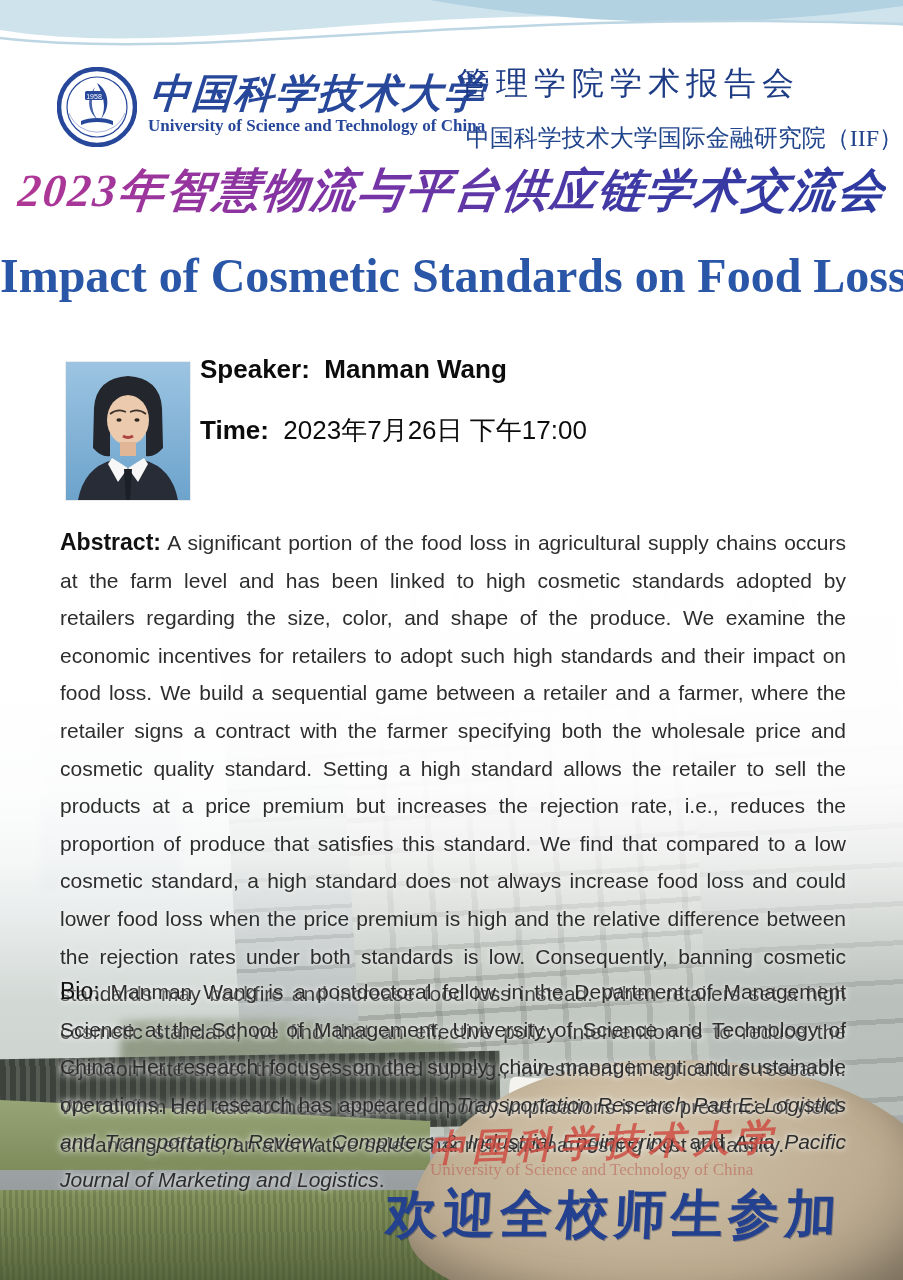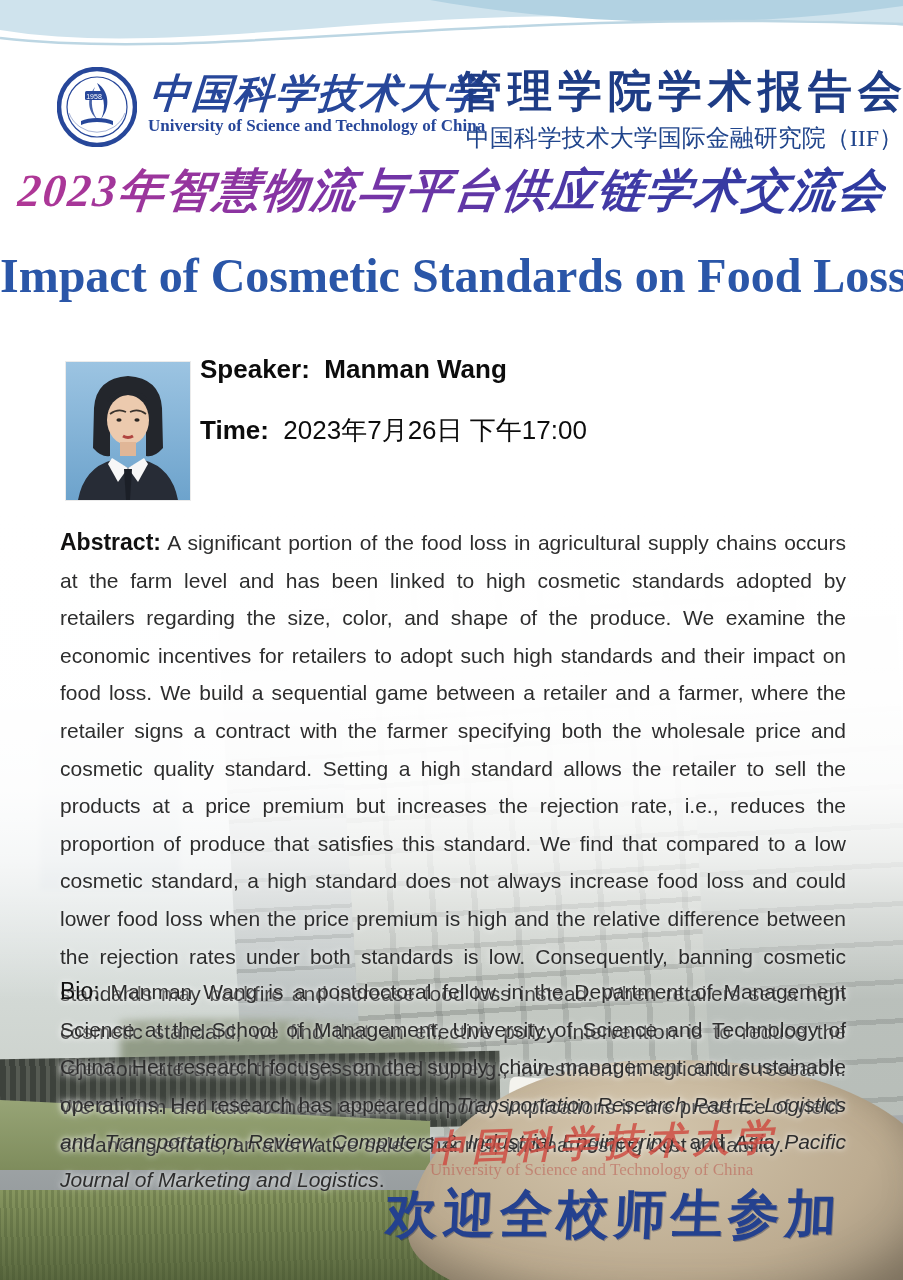--- a/index.html
+++ b/index.html
@@ -21,22 +21,22 @@
     font-size:40px; color:#27479a; letter-spacing:2px; white-space:nowrap;
     transform:skewX(-4deg);
   }
   .org-en {
     position:absolute; left:148px; top:116px; width:310px; z-index:4;
     font-family:"Liberation Serif", serif; font-weight:bold;
     font-size:17px; color:#27479a; white-space:nowrap;
   }
   .series-zh {
     position:absolute; left:458px; top:62px; width:440px; z-index:4;
-    font-family:"Liberation Serif", serif; font-size:44px; color:#1e3c85;
-    letter-spacing:6px; white-space:nowrap;font-weight:bold;
+    font-family:"Liberation Serif", serif; font-size:32px; color:#1e3c85;
+    letter-spacing:6px; white-space:nowrap;
   }
   .series-sub {
     position:absolute; left:458px; top:122px; width:445px; z-index:4;
     font-family:"Liberation Serif", serif; font-size:24px; color:#20458c;
     white-space:nowrap;
     text-align:right;
   }
 
   
   .event-title-wrap { position:absolute; left:0; top:160px; width:903px; text-align:center; z-index:4; }

